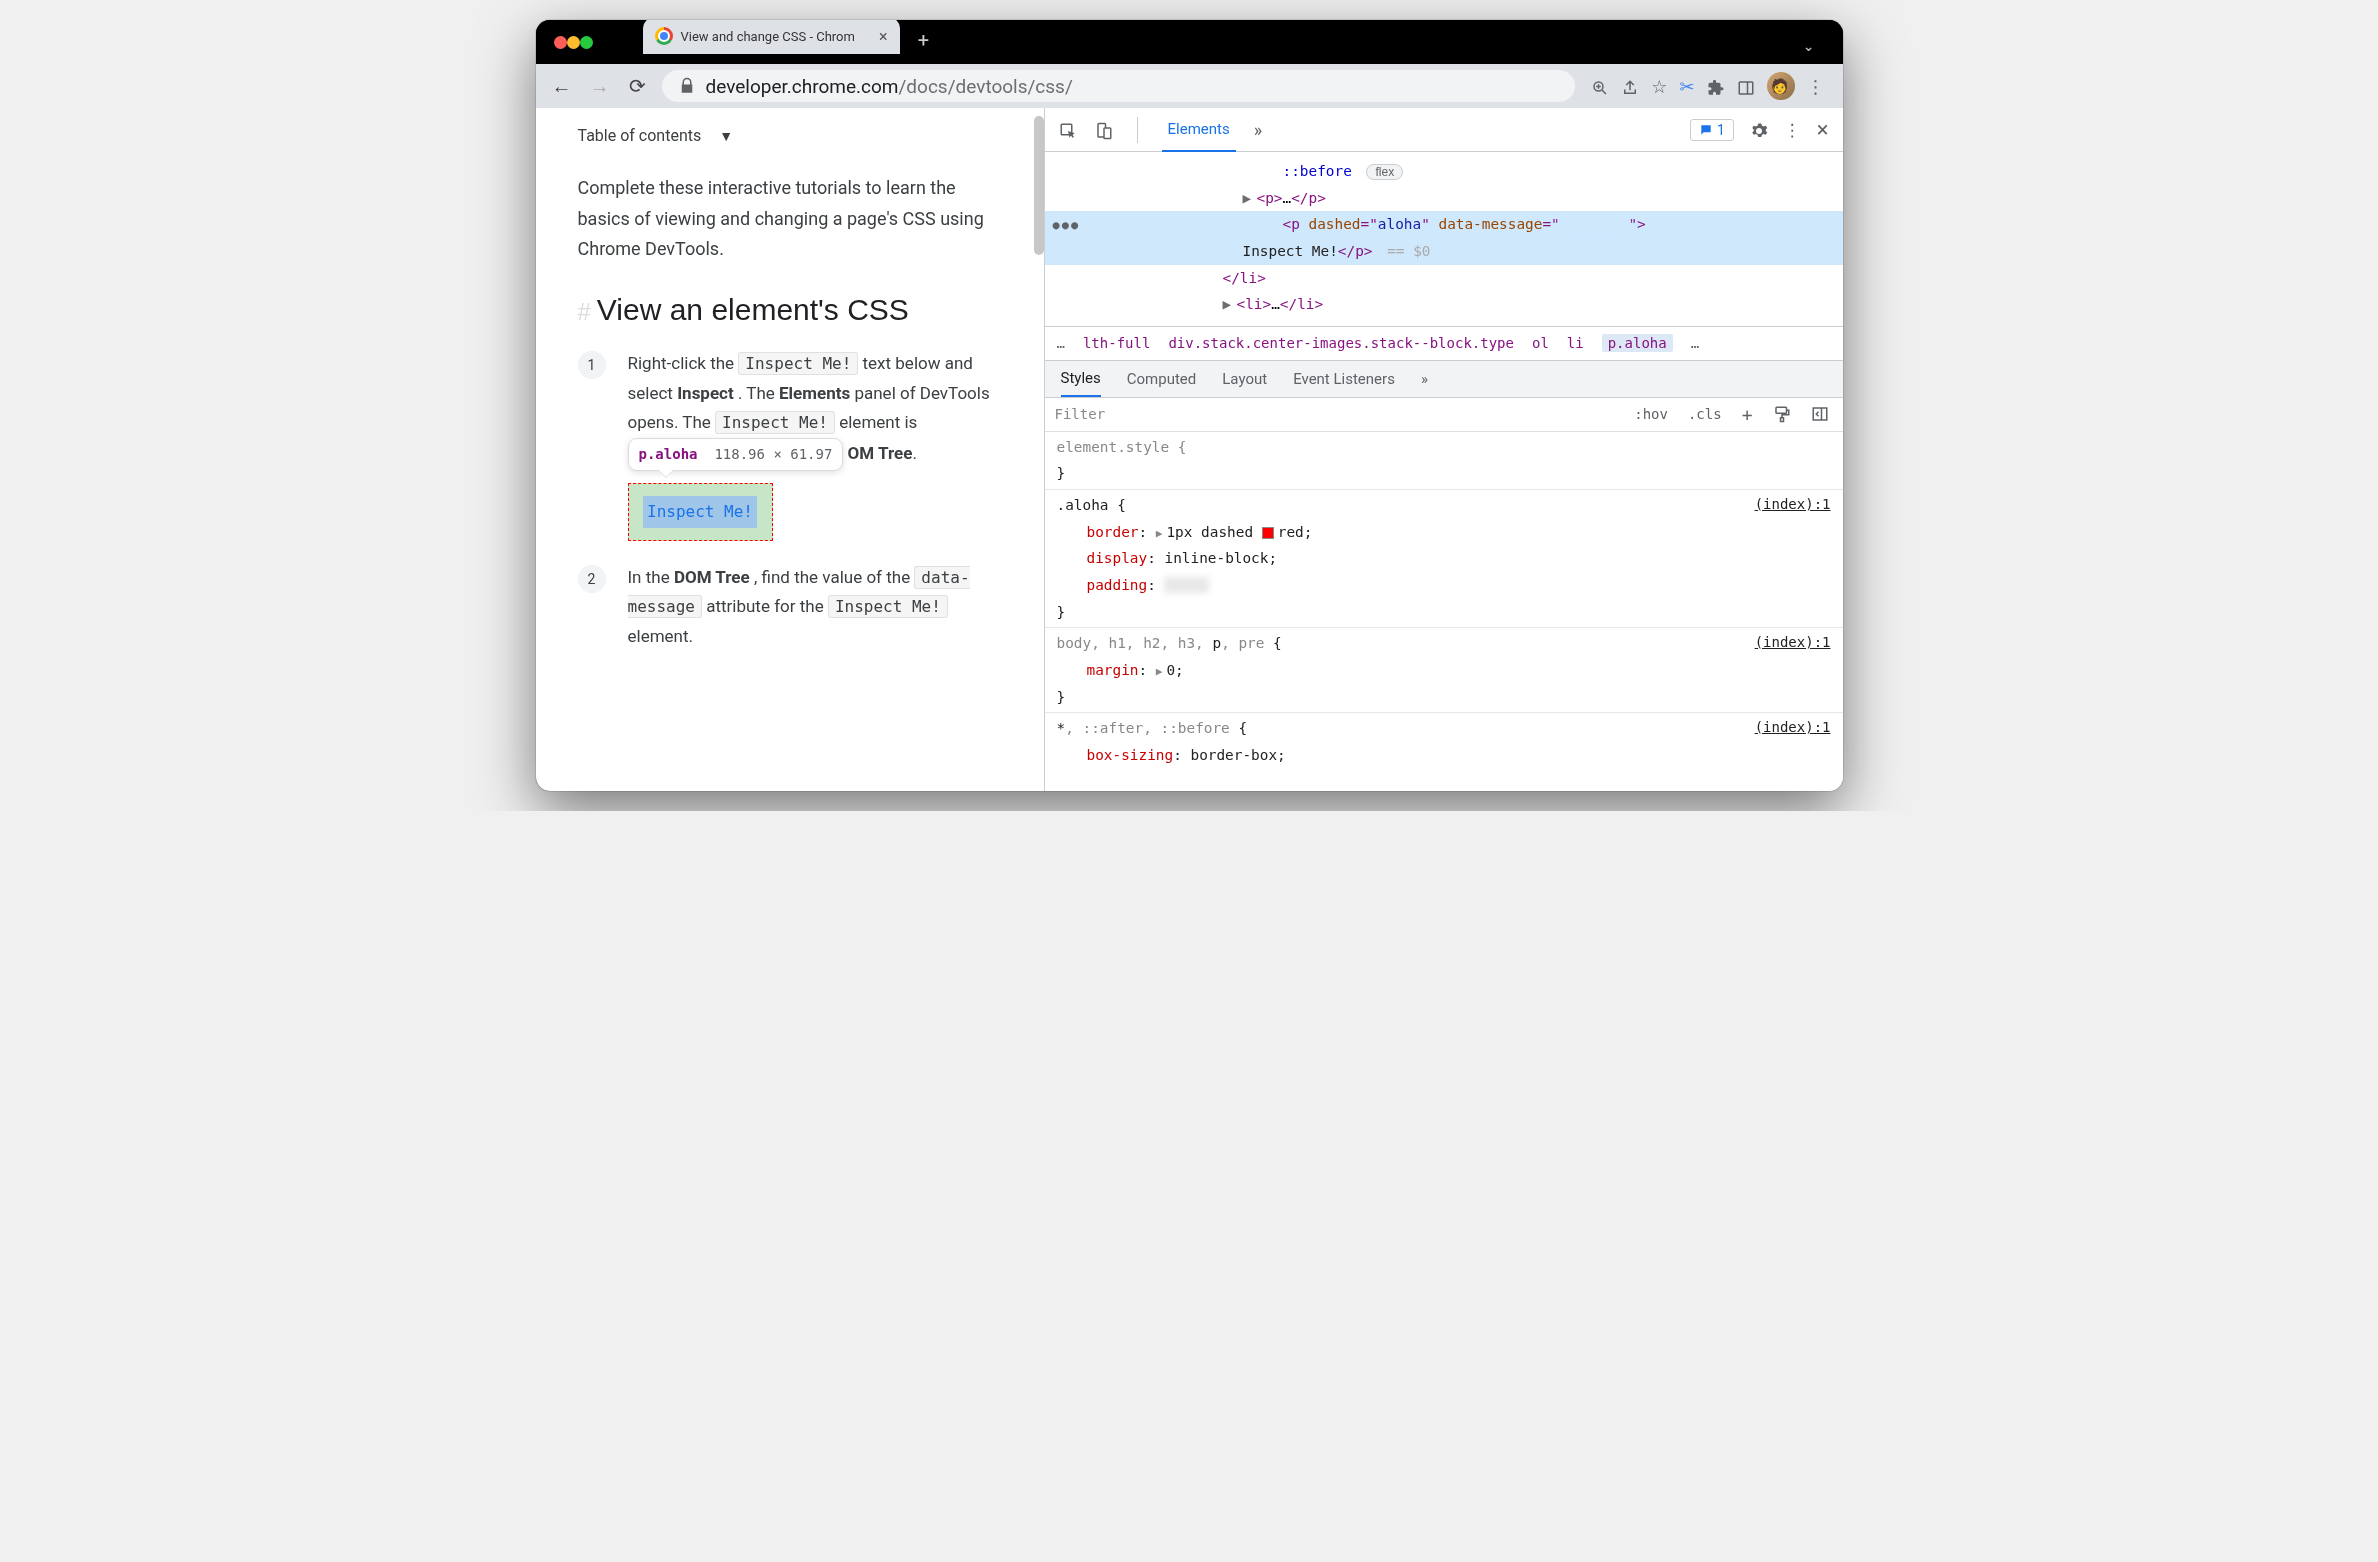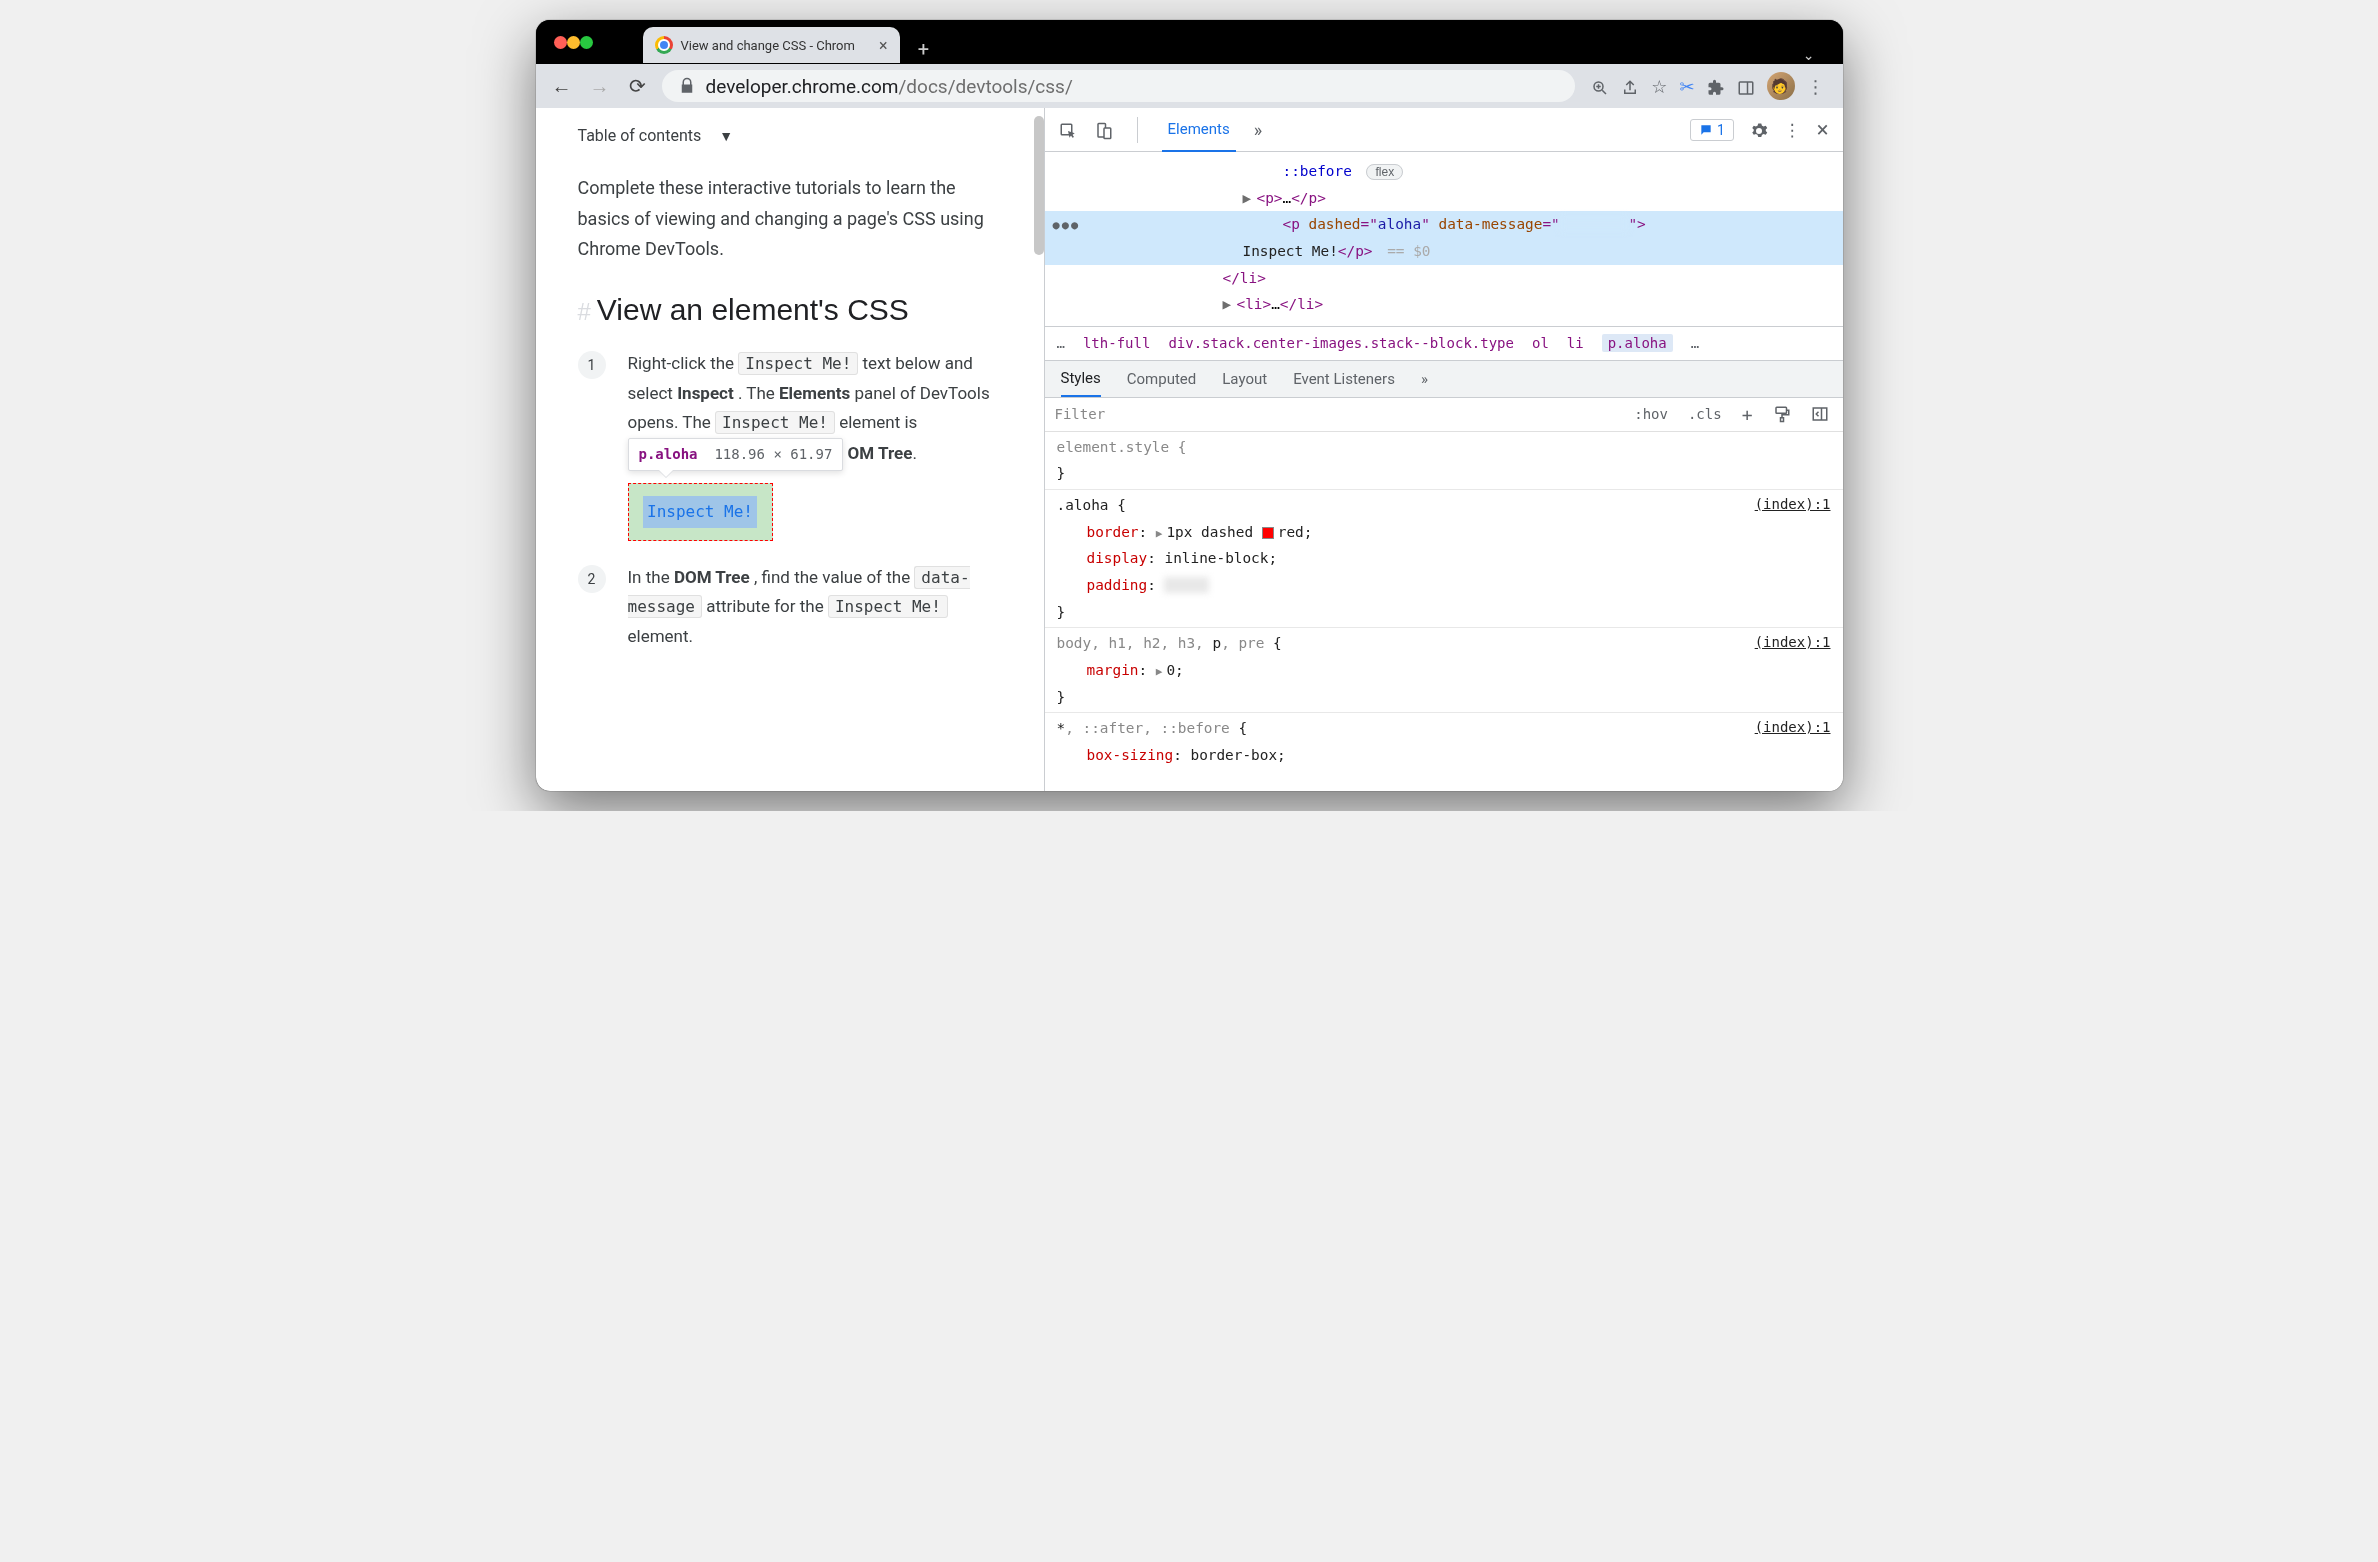--- a/index.html
+++ b/index.html
@@ -18,21 +18,21 @@
     border-radius: 14px;
     box-shadow: 0 20px 59px rgba(0,0,0,0.5), 0 0 0 1px rgba(0,0,0,0.1);
     overflow: hidden;
   }
   
   .titlebar {
     height: 44px;
     background: #000;
     display: flex;
     align-items: center;
-    padding: 1px 18px;
+    padding: 10px 18px;
   }
   .traffic-light { width: 13px; height: 13px; border-radius: 50%; }
   .tl-red { background: #ff5f57; }
   .tl-yellow { background: #febc2e; }
   .tl-green { background: #28c840; }
   .tabstrip {
     display: flex;
     align-items: flex-end;
     margin-left: 50px;
     flex: 1;
@@ -101,21 +101,21 @@
   h2.section::before { content:'#'; color:#dadce0; font-size: 24px; margin-right: 6px; }
   ol.steps { list-style: none; padding: 0; margin: 0; counter-reset: step; }
   ol.steps > li { display: flex; gap: 22px; margin-bottom: 22px; }
   .stepnum { width:28px; height:28px; border-radius:50%; background:#f1f3f4; color:#3c4043; font-size:14px; display:flex; align-items:center; justify-content:center; flex-shrink:0; margin-top:2px;}
   .stepbody { font-size: 17px; color:#3c4043; line-height: 1.75; }
   .code-badge { font-family: ui-monospace, Menlo, Monaco, monospace; background:#f5f5f5; border:1px solid #e0e0e0; padding:1px 6px; border-radius:3px; font-size: 16px; }
   .tooltip {
     position: absolute;
     background: #fff;
     border: 1px solid #dadce0;
-    border-radius: 2px;
+    border-radius: 9px;
     padding: 3px 10px;
     font-family: ui-monospace, Menlo, Monaco, monospace;
     font-size: 14px;
     color:#5f6368;
     box-shadow: 0 2px 6px rgba(0,0,0,0.12);
   }
   .tooltip .sel { color: #881280; font-weight: 600; }
   .tooltip::after {
     content:''; position:absolute; bottom:-7px; left:30px; width:0;height:0;
     border-left:7px solid transparent; border-right:7px solid transparent; border-top:7px solid #fff;

